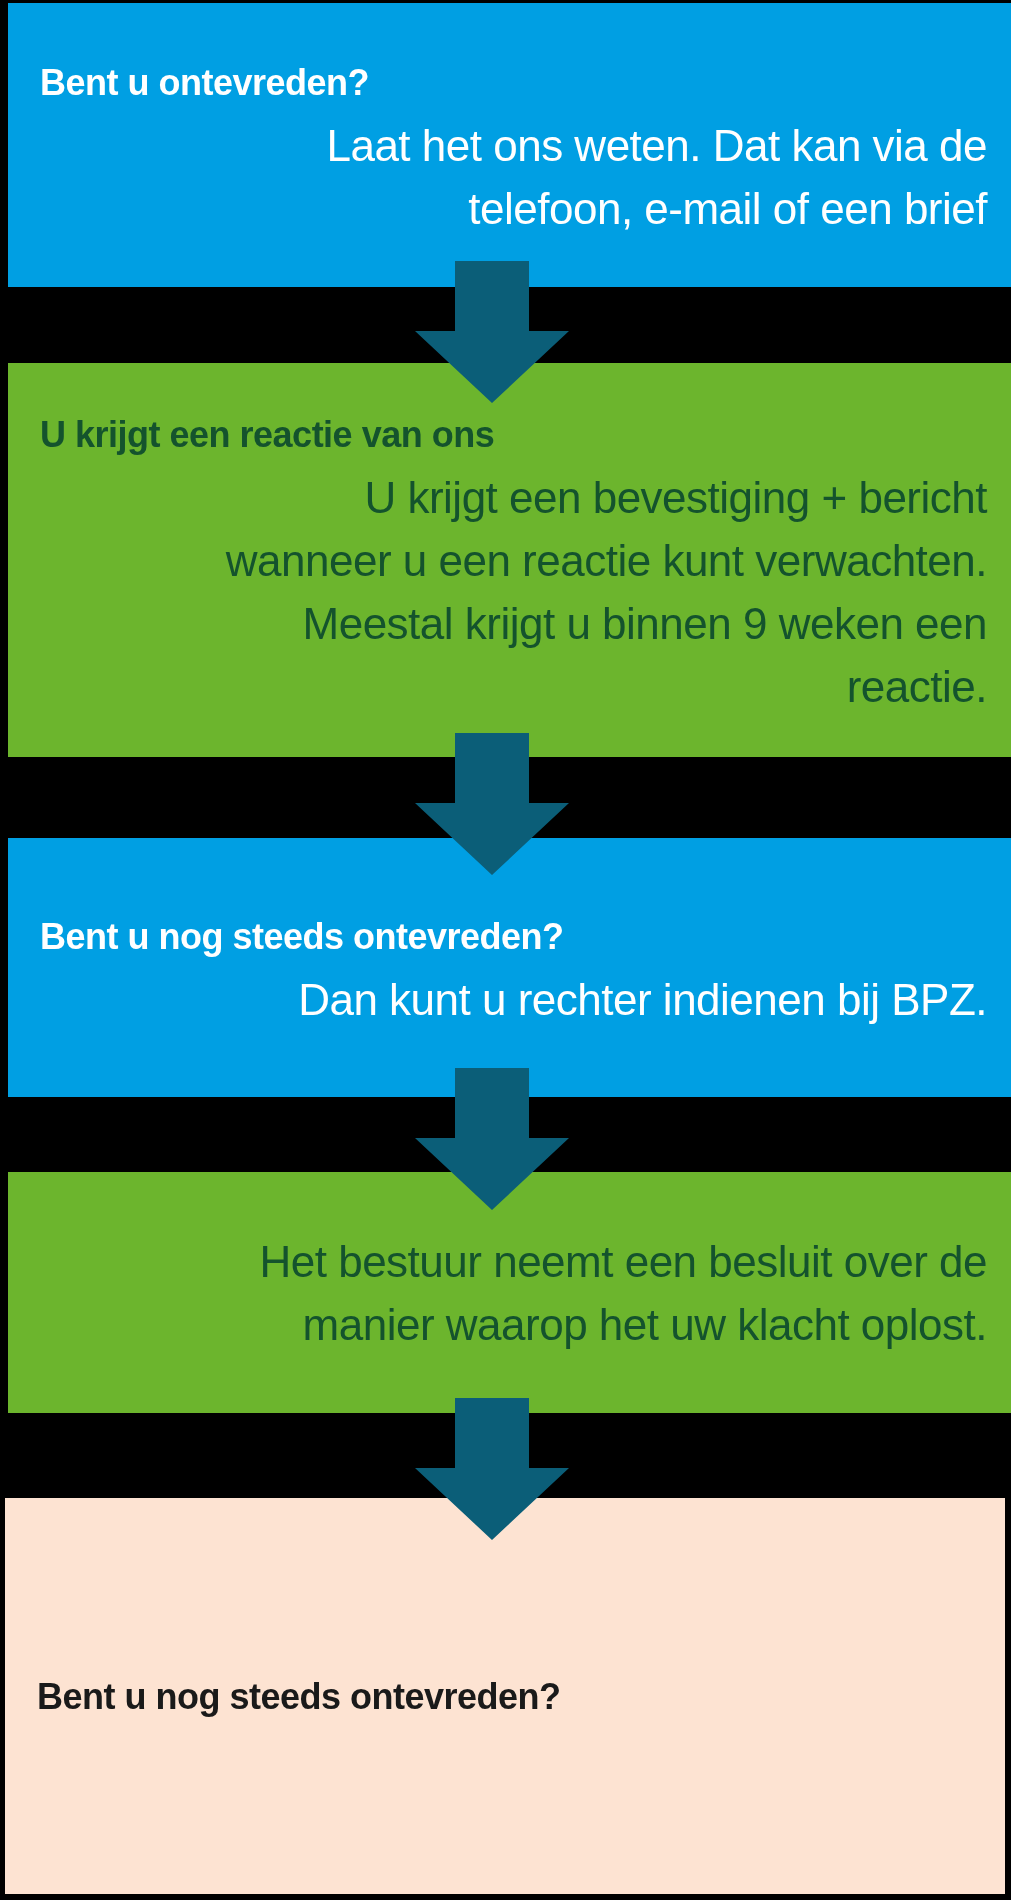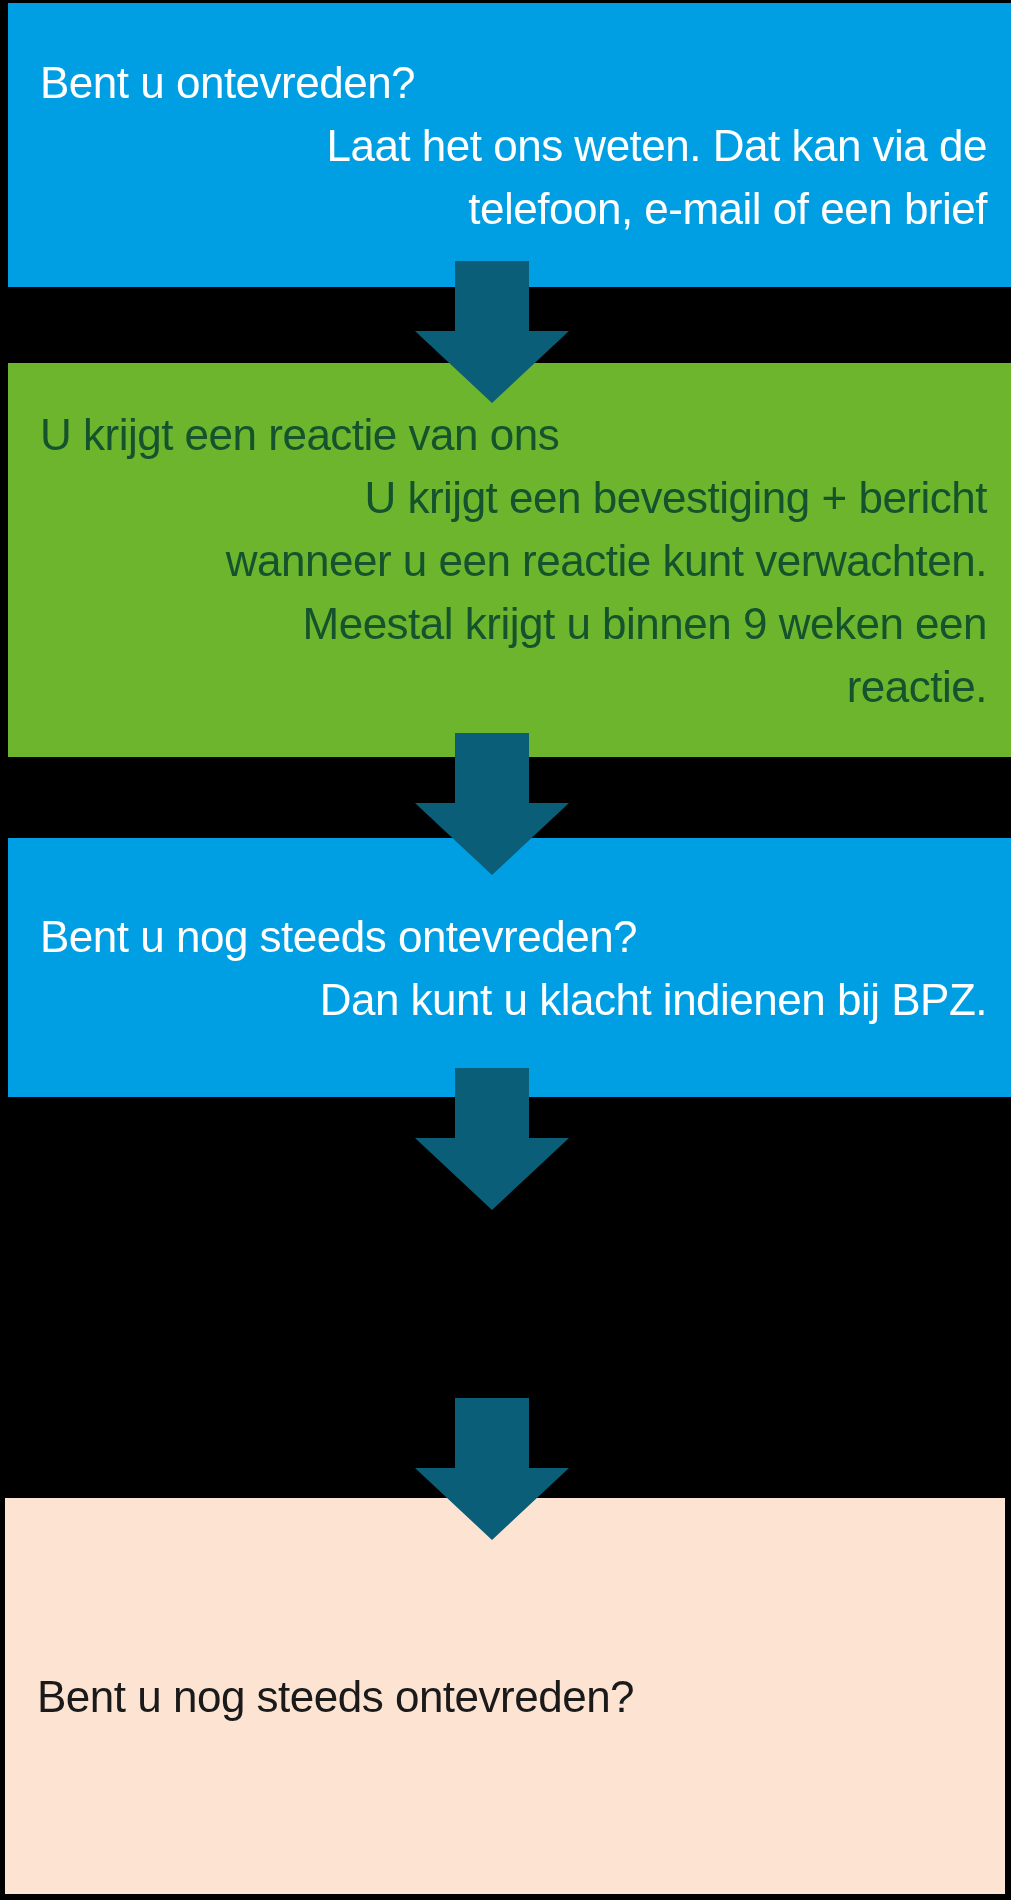--- a/index.html
+++ b/index.html
@@ -18,23 +18,23 @@
   .step-box {
     position: absolute;
     box-sizing: border-box;
     display: flex;
     flex-direction: column;
     justify-content: center;
     padding-left: 32px;
     padding-right: 24px;
   }
   .step-title {
-    font-size: 44px;
+    font-size: 36px;
     line-height: 63px;
-    font-weight: normal;
+    font-weight: bold;
     letter-spacing: -0.5px;
     white-space: pre-line;
   }
   .step-body {
     font-size: 44px;
     line-height: 63px;
     font-weight: normal;
     letter-spacing: -0.5px;
     white-space: pre-line;
     text-align: right;
@@ -75,23 +75,27 @@
   <div class="step-box box-2 variant-green">
     <div class="step-title">U krijgt een reactie van ons</div>
     <div class="step-body">U krijgt een bevestiging + bericht
 wanneer u een reactie kunt verwachten.
 Meestal krijgt u binnen 9 weken een
 reactie.</div>
   </div>
 
   <div class="step-box box-3 variant-blue">
     <div class="step-title">Bent u nog steeds ontevreden?</div>
-    <div class="step-body">Dan kunt u klacht indienen bij BPZ.</div>
+    <div class="step-body">Dan kunt u rechter indienen bij BPZ.</div>
   </div>
 
+  <div class="step-box box-4 variant-green">
+    <div class="step-body">Het bestuur neemt een besluit over de
+manier waarop het uw klacht oplost.</div>
+  </div>
 
   <div class="step-box box-5 variant-peach">
     <div class="step-title">Bent u nog steeds ontevreden?</div>
   </div>
 
   <div class="flow-arrow arrow-1">
     <svg viewBox="0 0 154 142" xmlns="http://www.w3.org/2000/svg">
       <polygon points="40,0 114,0 114,70 154,70 77,142 0,70 40,70" fill="#0B5E78"></polygon>
     </svg>
   </div>

